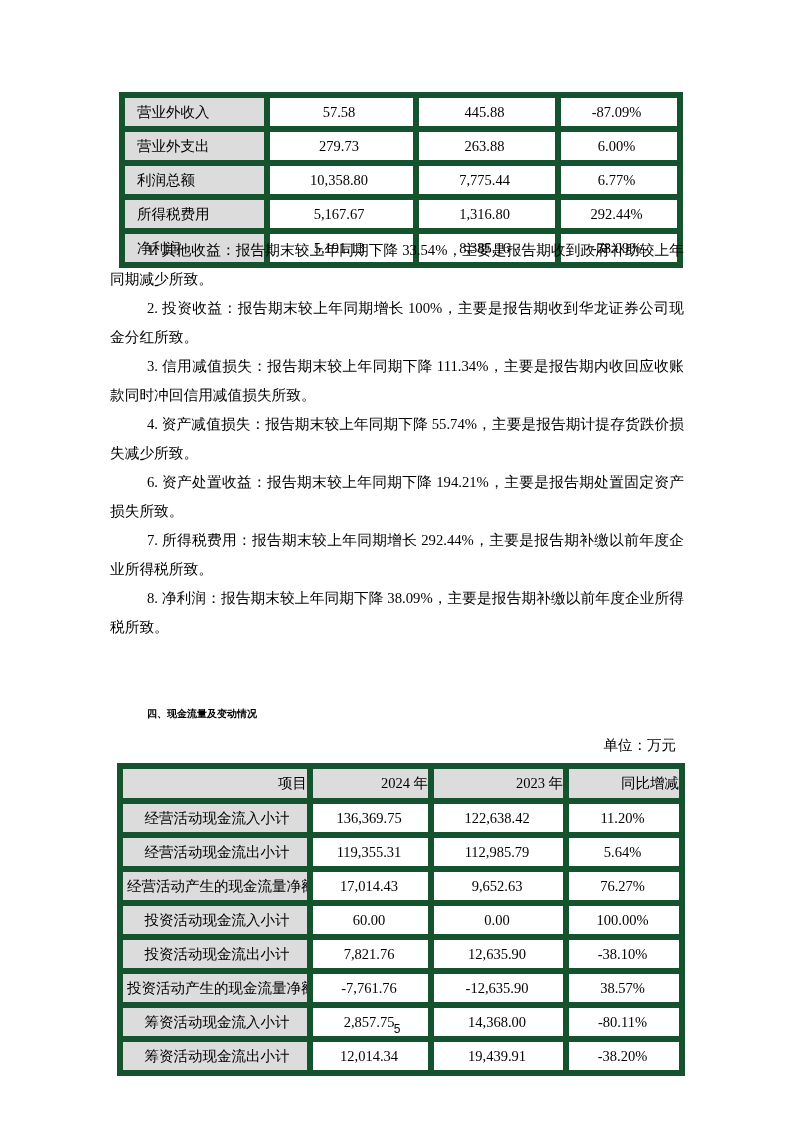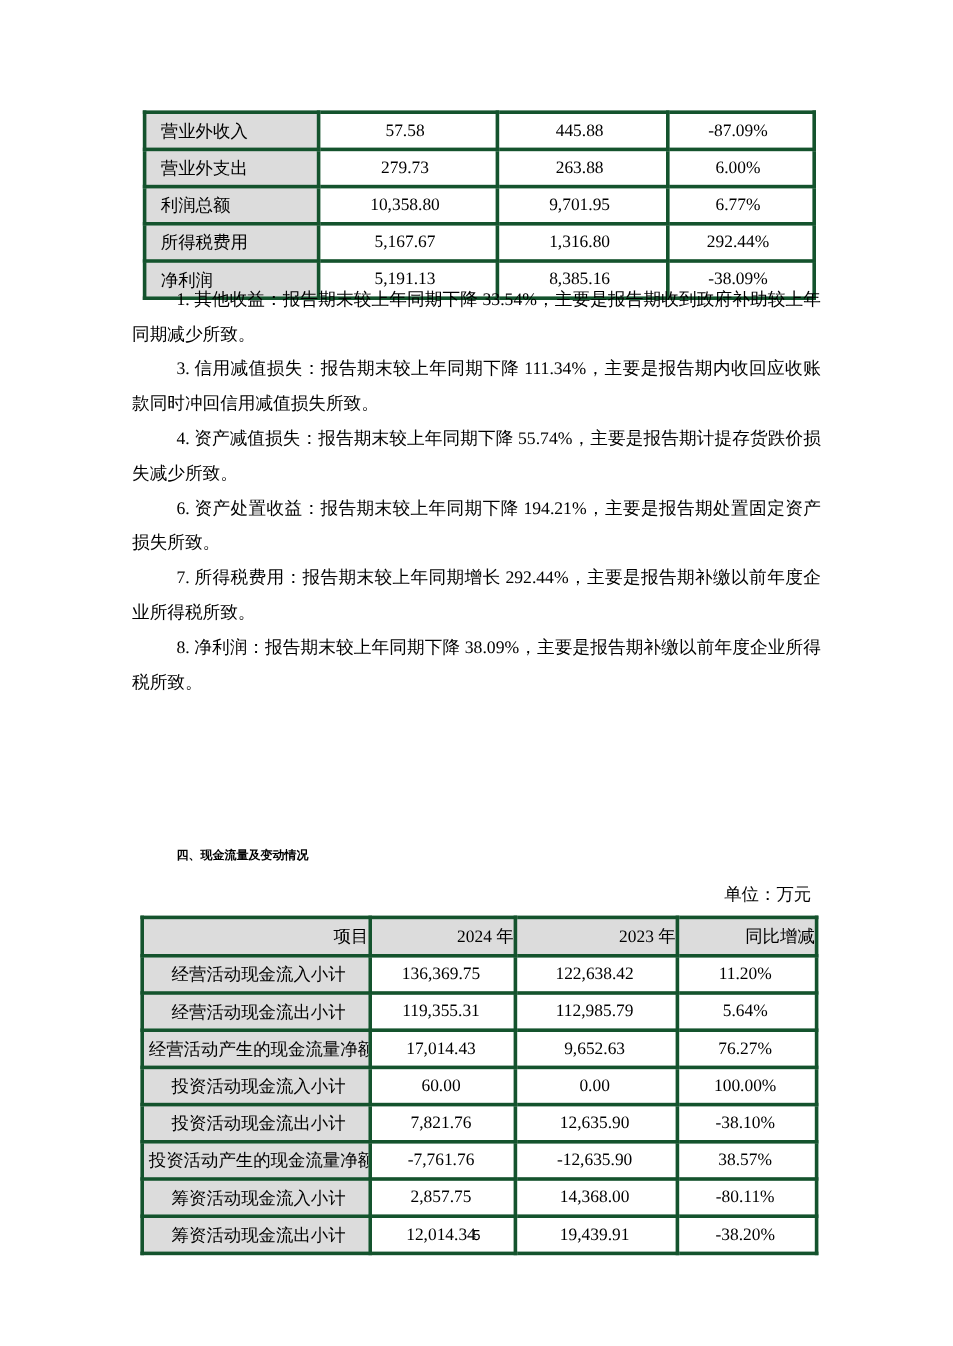--- a/index.html
+++ b/index.html
@@ -5,21 +5,21 @@
   html,body{margin:0;padding:0;background:#ffffff;}
   .page{
     position:relative;
     width:794px;height:1122px;
     background:#ffffff;
     font-family:"Liberation Serif","DejaVu Serif",serif;
     color:#000;
     overflow:hidden;
   }
   table{border-collapse:collapse;table-layout:fixed;position:absolute;font-size:14.5px;}
-  td,th{border:3px solid #14532d;height:28px;padding:0;vertical-align:middle;font-weight:normal;overflow:hidden;white-space:nowrap;font-family:Liberation Serif, serif;}
+  td,th{border:6px solid #14532d;height:28px;padding:0;vertical-align:middle;font-weight:normal;overflow:hidden;white-space:nowrap;font-family:Liberation Serif, serif;}
   .shade{background:#dcdcdc;}
   .lbl{text-align:left;padding-left:12px;}
   .num{text-align:center;padding-right:5px;}
   
   .t1{left:119px;top:92px;width:558px;}
   .t1 col:nth-child(1){width:145px;}
   .t1 col:nth-child(2){width:149px;}
   .t1 col:nth-child(3){width:142px;}
   .t1 col:nth-child(4){width:122px;}
   
@@ -77,40 +77,41 @@
       </tr>
       <tr>
         <td class="lbl shade">营业外支出</td>
         <td class="num">279.73</td>
         <td class="num">263.88</td>
         <td class="num">6.00%</td>
       </tr>
       <tr>
         <td class="lbl shade">利润总额</td>
         <td class="num">10,358.80</td>
-        <td class="num">9,701.95</td>
+        <td class="num">7,775.44</td>
         <td class="num">6.77%</td>
       </tr>
       <tr>
         <td class="lbl shade">所得税费用</td>
         <td class="num">5,167.67</td>
         <td class="num">1,316.80</td>
         <td class="num">292.44%</td>
       </tr>
       <tr>
         <td class="lbl shade">净利润</td>
         <td class="num">5,191.13</td>
         <td class="num">8,385.16</td>
         <td class="num">-38.09%</td>
       </tr>
     </tbody>
   </table>
 
   <div class="paras">
     <p>1. 其他收益：报告期末较上年同期下降 33.54%，主要是报告期收到政府补助较上年同期减少所致。</p>
+    <p>2. 投资收益：报告期末较上年同期增长 100%，主要是报告期收到华龙证券公司现金分红所致。</p>
     <p>3. 信用减值损失：报告期末较上年同期下降 111.34%，主要是报告期内收回应收账款同时冲回信用减值损失所致。</p>
     <p>4. 资产减值损失：报告期末较上年同期下降 55.74%，主要是报告期计提存货跌价损失减少所致。</p>
     <p>6. 资产处置收益：报告期末较上年同期下降 194.21%，主要是报告期处置固定资产损失所致。</p>
     <p>7. 所得税费用：报告期末较上年同期增长 292.44%，主要是报告期补缴以前年度企业所得税所致。</p>
     <p>8. 净利润：报告期末较上年同期下降 38.09%，主要是报告期补缴以前年度企业所得税所致。</p>
   </div>
 
   <h3 class="heading">四、现金流量及变动情况</h3>
 
   <div class="unit">单位：万元</div>

